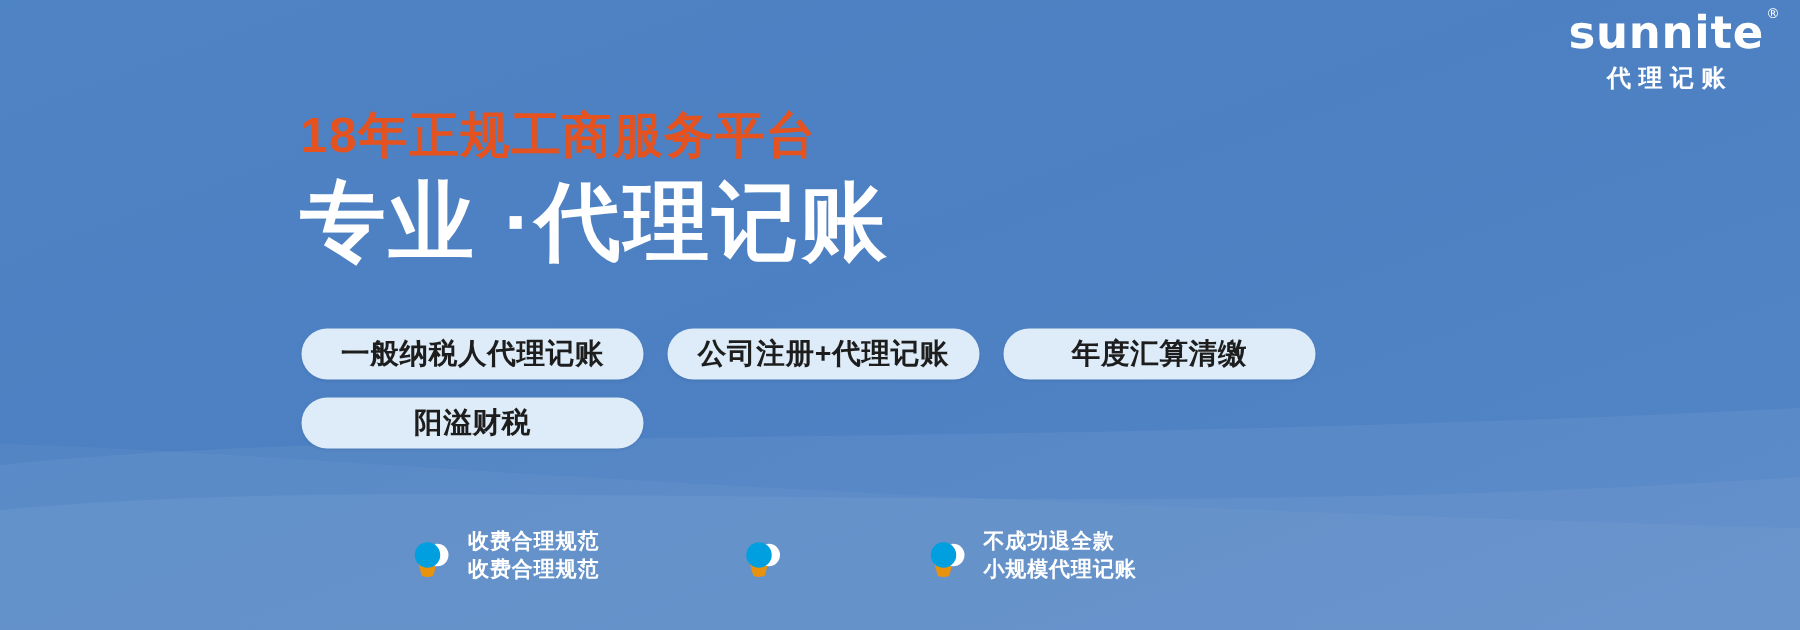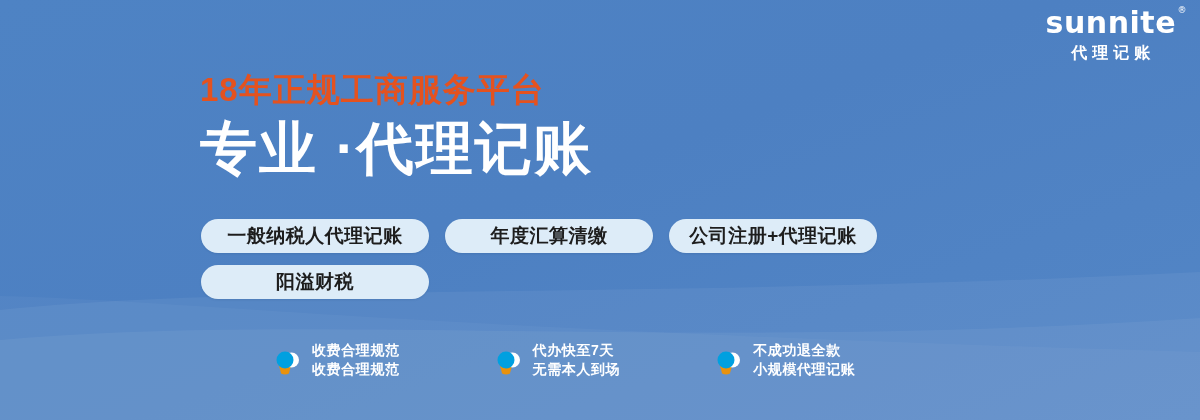--- a/index.html
+++ b/index.html
@@ -108,21 +108,21 @@
     letter-spacing: 0.5px;
     white-space: nowrap;
     box-shadow: 0 1px 2px rgba(20,50,90,0.12);
     cursor: pointer;
   }
 
   
   .features {
     position: absolute;
     left: 272px;
-    top: 341px;
+    top: 351px;
     display: flex;
     gap: 93px;
   }
   .feature {
     display: flex;
     align-items: center;
     gap: 10px;
   }
   .feature-icon {
     width: 30px;
@@ -159,22 +159,22 @@
     <div class="logo-cn">代理记账</div>
   </div>
 
   <div class="headline">
     <p class="eyebrow">18年正规工商服务平台</p>
     <h1 class="title">专业 ·代理记账</h1>
   </div>
 
   <div class="pills">
     <div class="pill">一般纳税人代理记账</div>
+    <div class="pill">公司注册+代理记账</div>
     <div class="pill">年度汇算清缴</div>
-    <div class="pill">公司注册+代理记账</div>
     <div class="pill">阳溢财税</div>
   </div>
 
   <div class="features">
 
     <div class="feature">
       <svg class="feature-icon" viewBox="0 0 30 32" aria-hidden="true">
         <path d="M6.5,20 a8.5,8.5 0 0 1 13,0 l-2.6,9.6 a8.5,8.5 0 0 1 -7.8,0 Z" fill="#e8920e"></path>
         <circle cx="19.5" cy="16" r="7.5" fill="#ffffff"></circle>
         <circle cx="13" cy="16" r="8.5" fill="#00a0e0"></circle>
@@ -184,24 +184,20 @@
         <div class="feature-line">收费合理规范</div>
       </div>
     </div>
 
     <div class="feature">
       <svg class="feature-icon" viewBox="0 0 30 32" aria-hidden="true">
         <path d="M6.5,20 a8.5,8.5 0 0 1 13,0 l-2.6,9.6 a8.5,8.5 0 0 1 -7.8,0 Z" fill="#e8920e"></path>
         <circle cx="19.5" cy="16" r="7.5" fill="#ffffff"></circle>
         <circle cx="13" cy="16" r="8.5" fill="#00a0e0"></circle>
       </svg>
-      <div class="feature-text">
-        <div class="feature-line">代办快至7天</div>
-        <div class="feature-line">无需本人到场</div>
-      </div>
     </div>
 
     <div class="feature">
       <svg class="feature-icon" viewBox="0 0 30 32" aria-hidden="true">
         <path d="M6.5,20 a8.5,8.5 0 0 1 13,0 l-2.6,9.6 a8.5,8.5 0 0 1 -7.8,0 Z" fill="#e8920e"></path>
         <circle cx="19.5" cy="16" r="7.5" fill="#ffffff"></circle>
         <circle cx="13" cy="16" r="8.5" fill="#00a0e0"></circle>
       </svg>
       <div class="feature-text">
         <div class="feature-line">不成功退全款</div>

